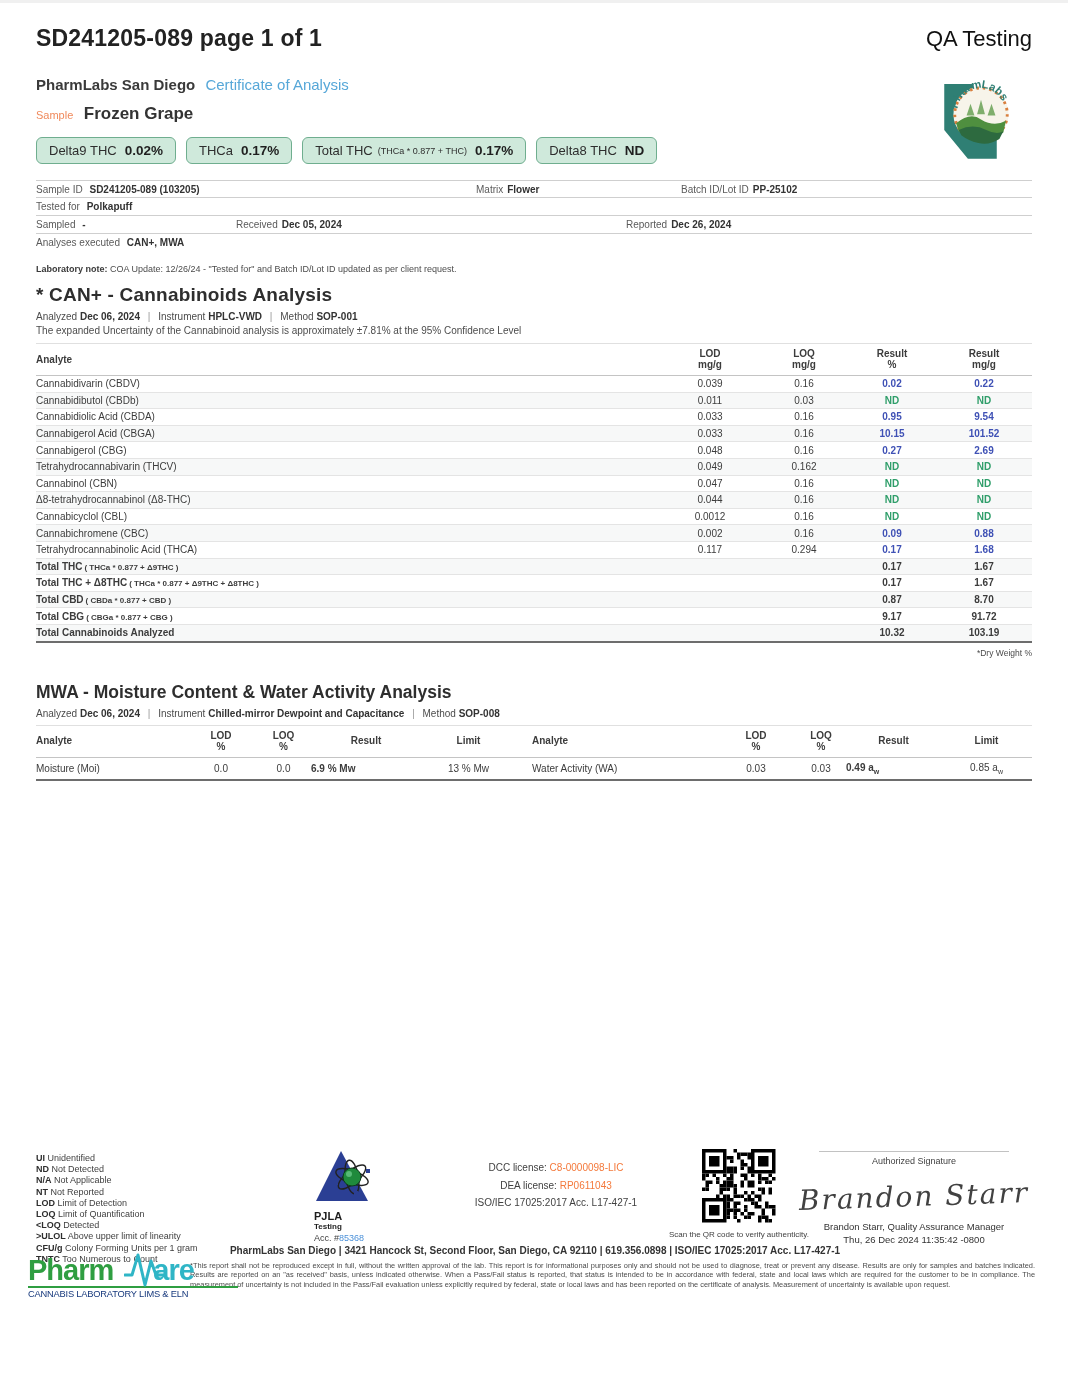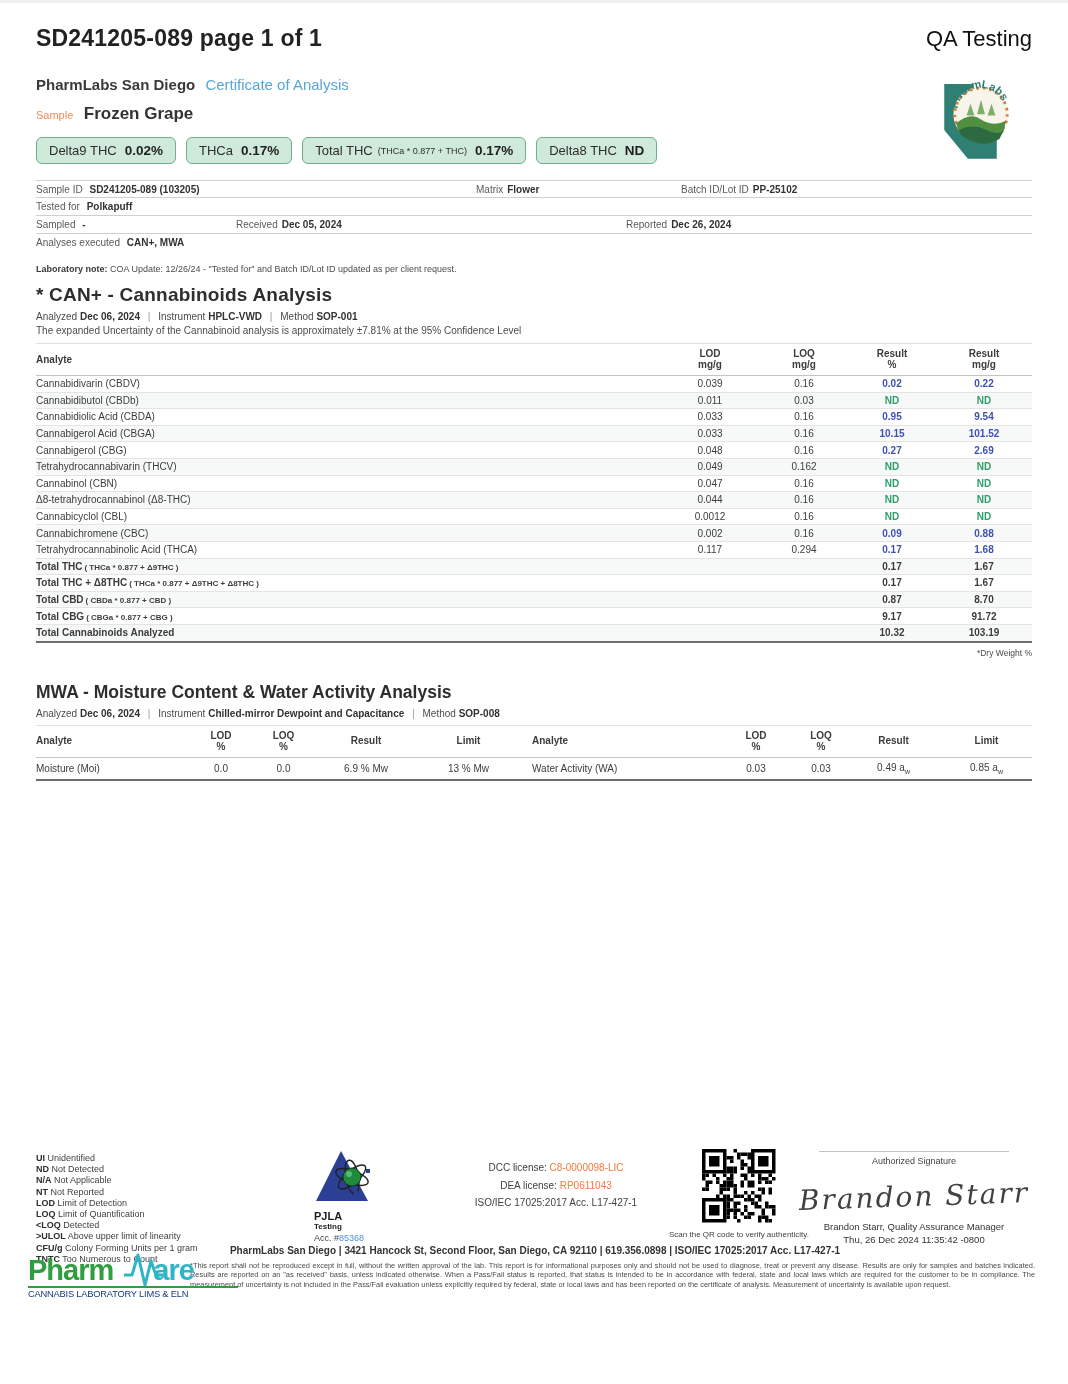--- a/index.html
+++ b/index.html
@@ -69,21 +69,21 @@
   .formula{font-size:8px;font-weight:bold;margin-left:2px;color:#3c3c3c}
   .formula:empty{display:none}
   .dry-note{text-align:right;font-size:8.5px;color:#4a4a4a;margin-top:5px}
   
   .mwa-title{margin-top:24px;font-size:17.5px;font-weight:600;color:#2e2e2e}
   .mwa-table{margin-top:6px}
   .mwa-table th{font-size:10px;font-weight:bold;line-height:11px;padding:4px 0 5px;border-top:1px solid #e0e0e0;border-bottom:1px solid #c4c4c4;text-align:center;vertical-align:middle}
   .mwa-table th.ta{text-align:left}
   .mwa-table td{font-size:10px;padding:4px 0;border-bottom:2px solid #6d6d6d;color:#3c3c3c}
   .mwa-table .ra{padding-left:16px;text-align:left}
-  .mwa-res{font-weight:normal;color:var(--blue);text-align:center}
+  .mwa-res{font-weight:bold;color:var(--blue);text-align:left}
   sub{font-size:7px}
   
   .footer{position:absolute;top:1146px;left:36px;right:34px;height:160px}
   .legend{position:absolute;left:0;top:4px;font-size:9px;color:#3f3f3f;line-height:11.2px}
   .legend b{color:#2e2e2e}
   .pjla{position:absolute;left:278px;top:0;width:130px;}
   .pjla-name{font-size:11px;font-weight:bold;color:#1d1d1d;margin-top:1px}
   .pjla-sub{font-size:8px;font-weight:bold;color:#1d1d1d}
   .pjla-acc{font-size:9px;color:#3f3f3f;margin-top:2px}
   .pjla-acc .accnum{color:#4a90d9}

